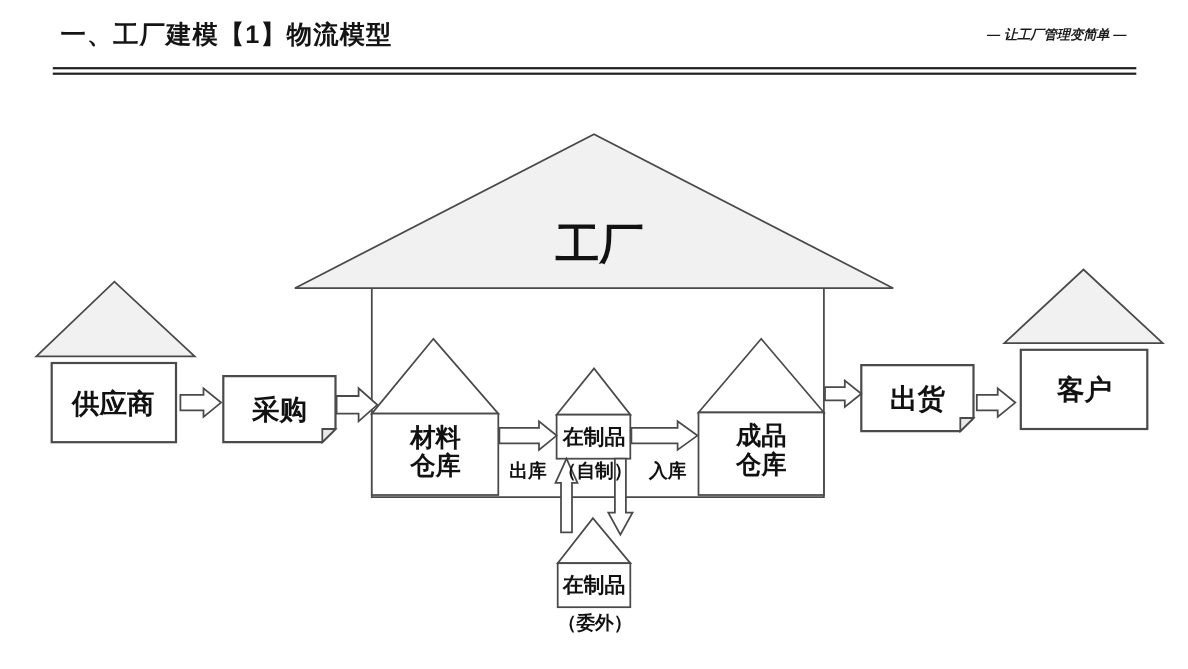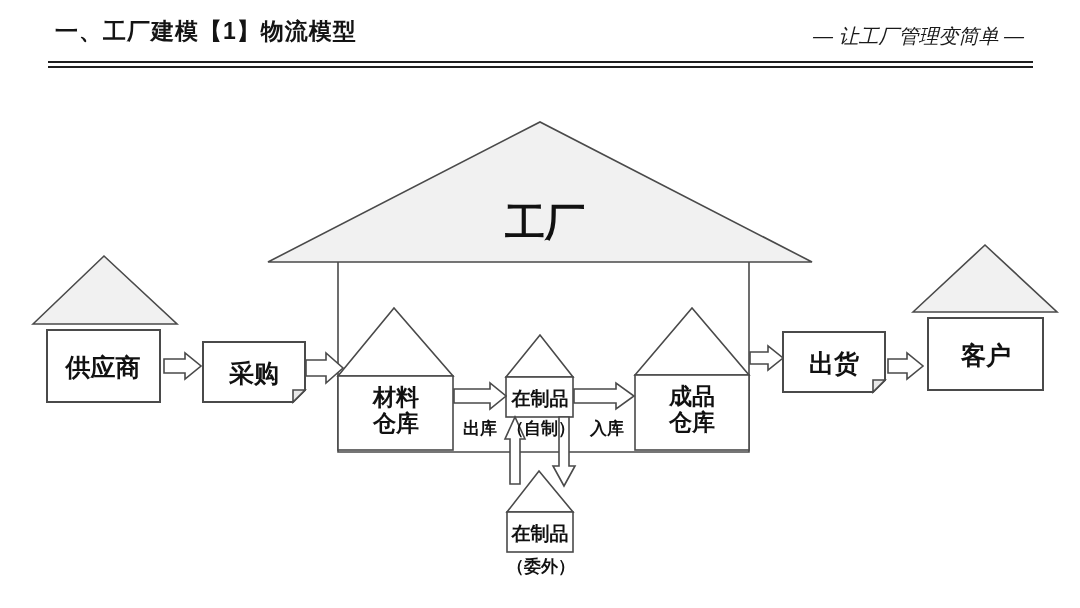--- a/index.html
+++ b/index.html
@@ -22,22 +22,22 @@
     font-size: 23px;
     font-weight: 700;
     color: #141414;
     letter-spacing: 1px;
     white-space: nowrap;
   }
   .slide-slogan {
     position: absolute;
     right: 56px;
     top: 23px;
-    font-size: 20px;
-    font-weight: 400;
+    font-size: 12px;
+    font-weight: 700;
     font-style: italic;
     color: #1a1a1a;
     white-space: nowrap;
   }
   .header-rule {
     position: absolute;
     left: 48px;
     top: 61px;
     width: 985px;
     height: 3px;

